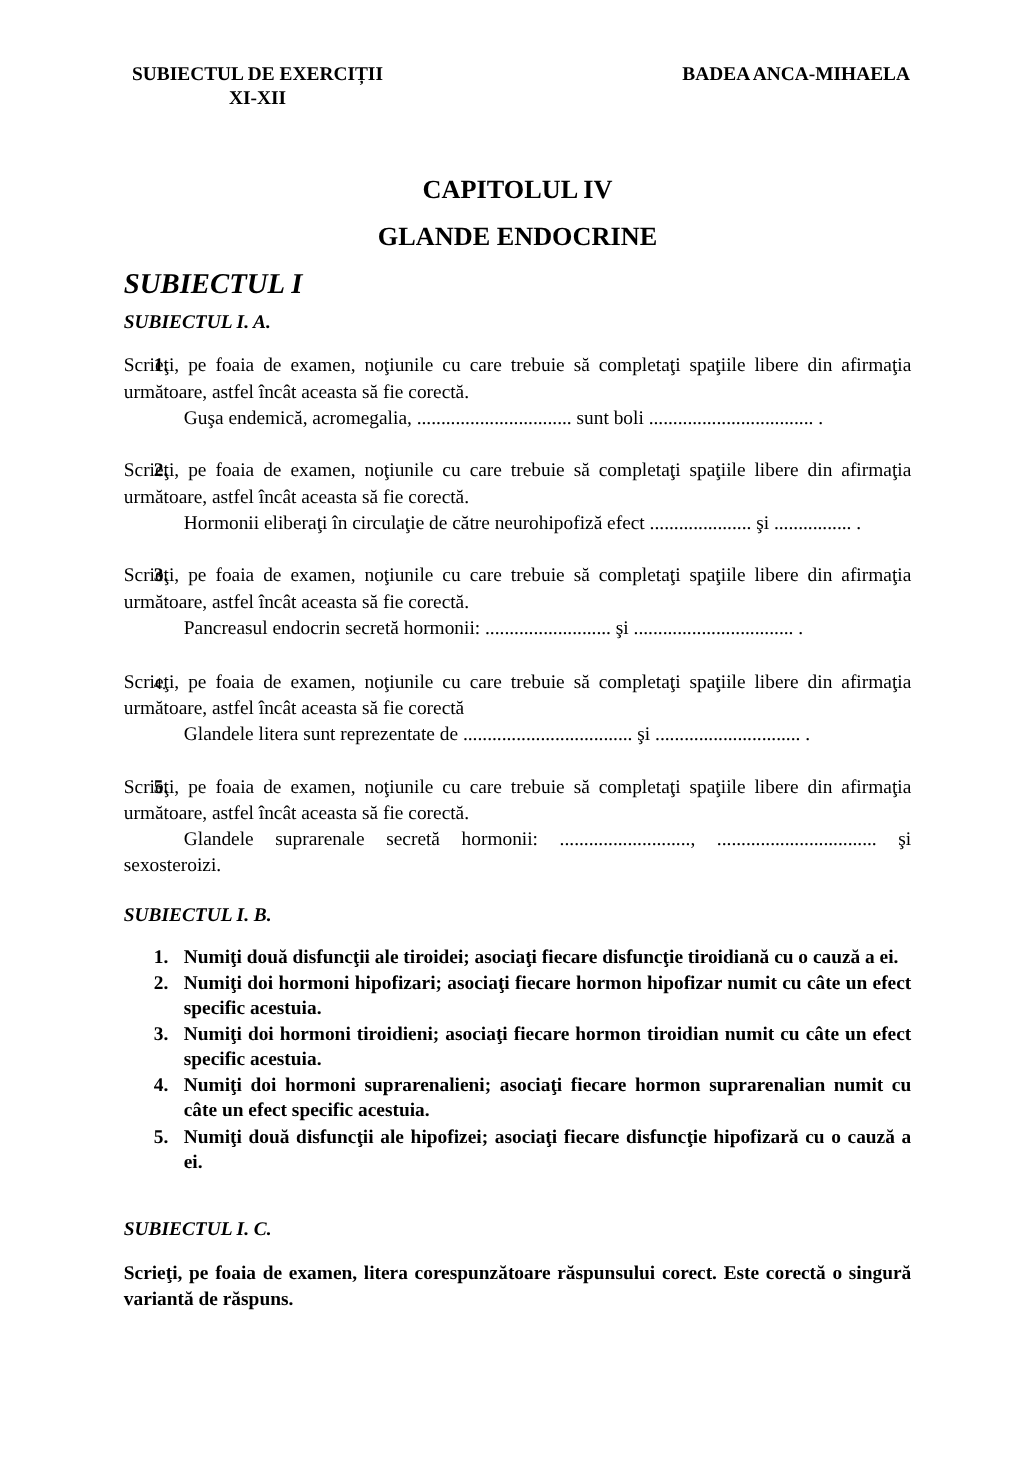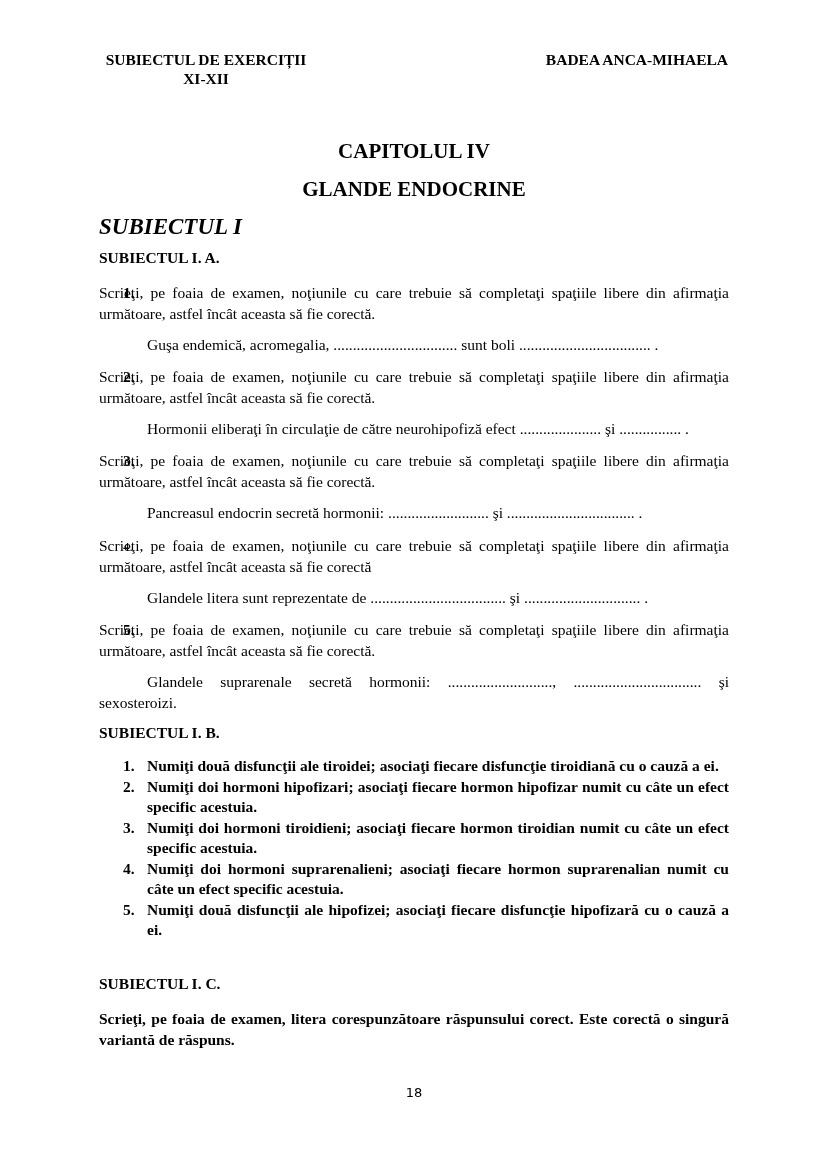--- a/index.html
+++ b/index.html
@@ -50,20 +50,21 @@
       left: 99px; top: 214px;
       font-weight: bold;
       font-style: italic;
       font-size: 23px;
     }
     .section-head {
       position: absolute;
       left: 99px;
       font-weight: bold;
       font-size: 15.5px;
+      font-style: italic;
     }
     .q {
       position: absolute;
       left: 99px;
       width: 630px;
       font-size: 15.5px;
       line-height: 21px;
     }
     .q .num {
       position: absolute;
@@ -71,21 +72,20 @@
       top: 0;
       font-weight: bold;
     }
     .q .num.light { font-weight: normal; font-size: 13px; top: 1px; }
     .q .prompt {
       font-weight: normal;
       text-align: justify;
     }
     .q .fill {
       margin-left: 48px;
-      margin-top: 10px;
     }
     .q .fill.just {
       text-align: justify;
       text-align-last: justify;
       margin-left: 48px;
     }
     .q .tail {
       margin-left: 0;
     }
     .b-list {
@@ -194,15 +194,14 @@
     <div class="b-item">
       <span class="num">5.</span>
       <span>Numiţi două disfuncţii ale hipofizei; asociaţi fiecare disfuncţie hipofizară cu o cauză a ei.</span>
     </div>
   </div>
 
   <div class="section-head" style="top:975px;">SUBIECTUL I. C.</div>
 
   <div class="c-instr">Scrieţi, pe foaia de examen, litera corespunzătoare răspunsului corect. Este corectă o singură variantă de răspuns.</div>
 
-  <div class="page-num">18</div>
 
 </div>
 
 </body></html>

